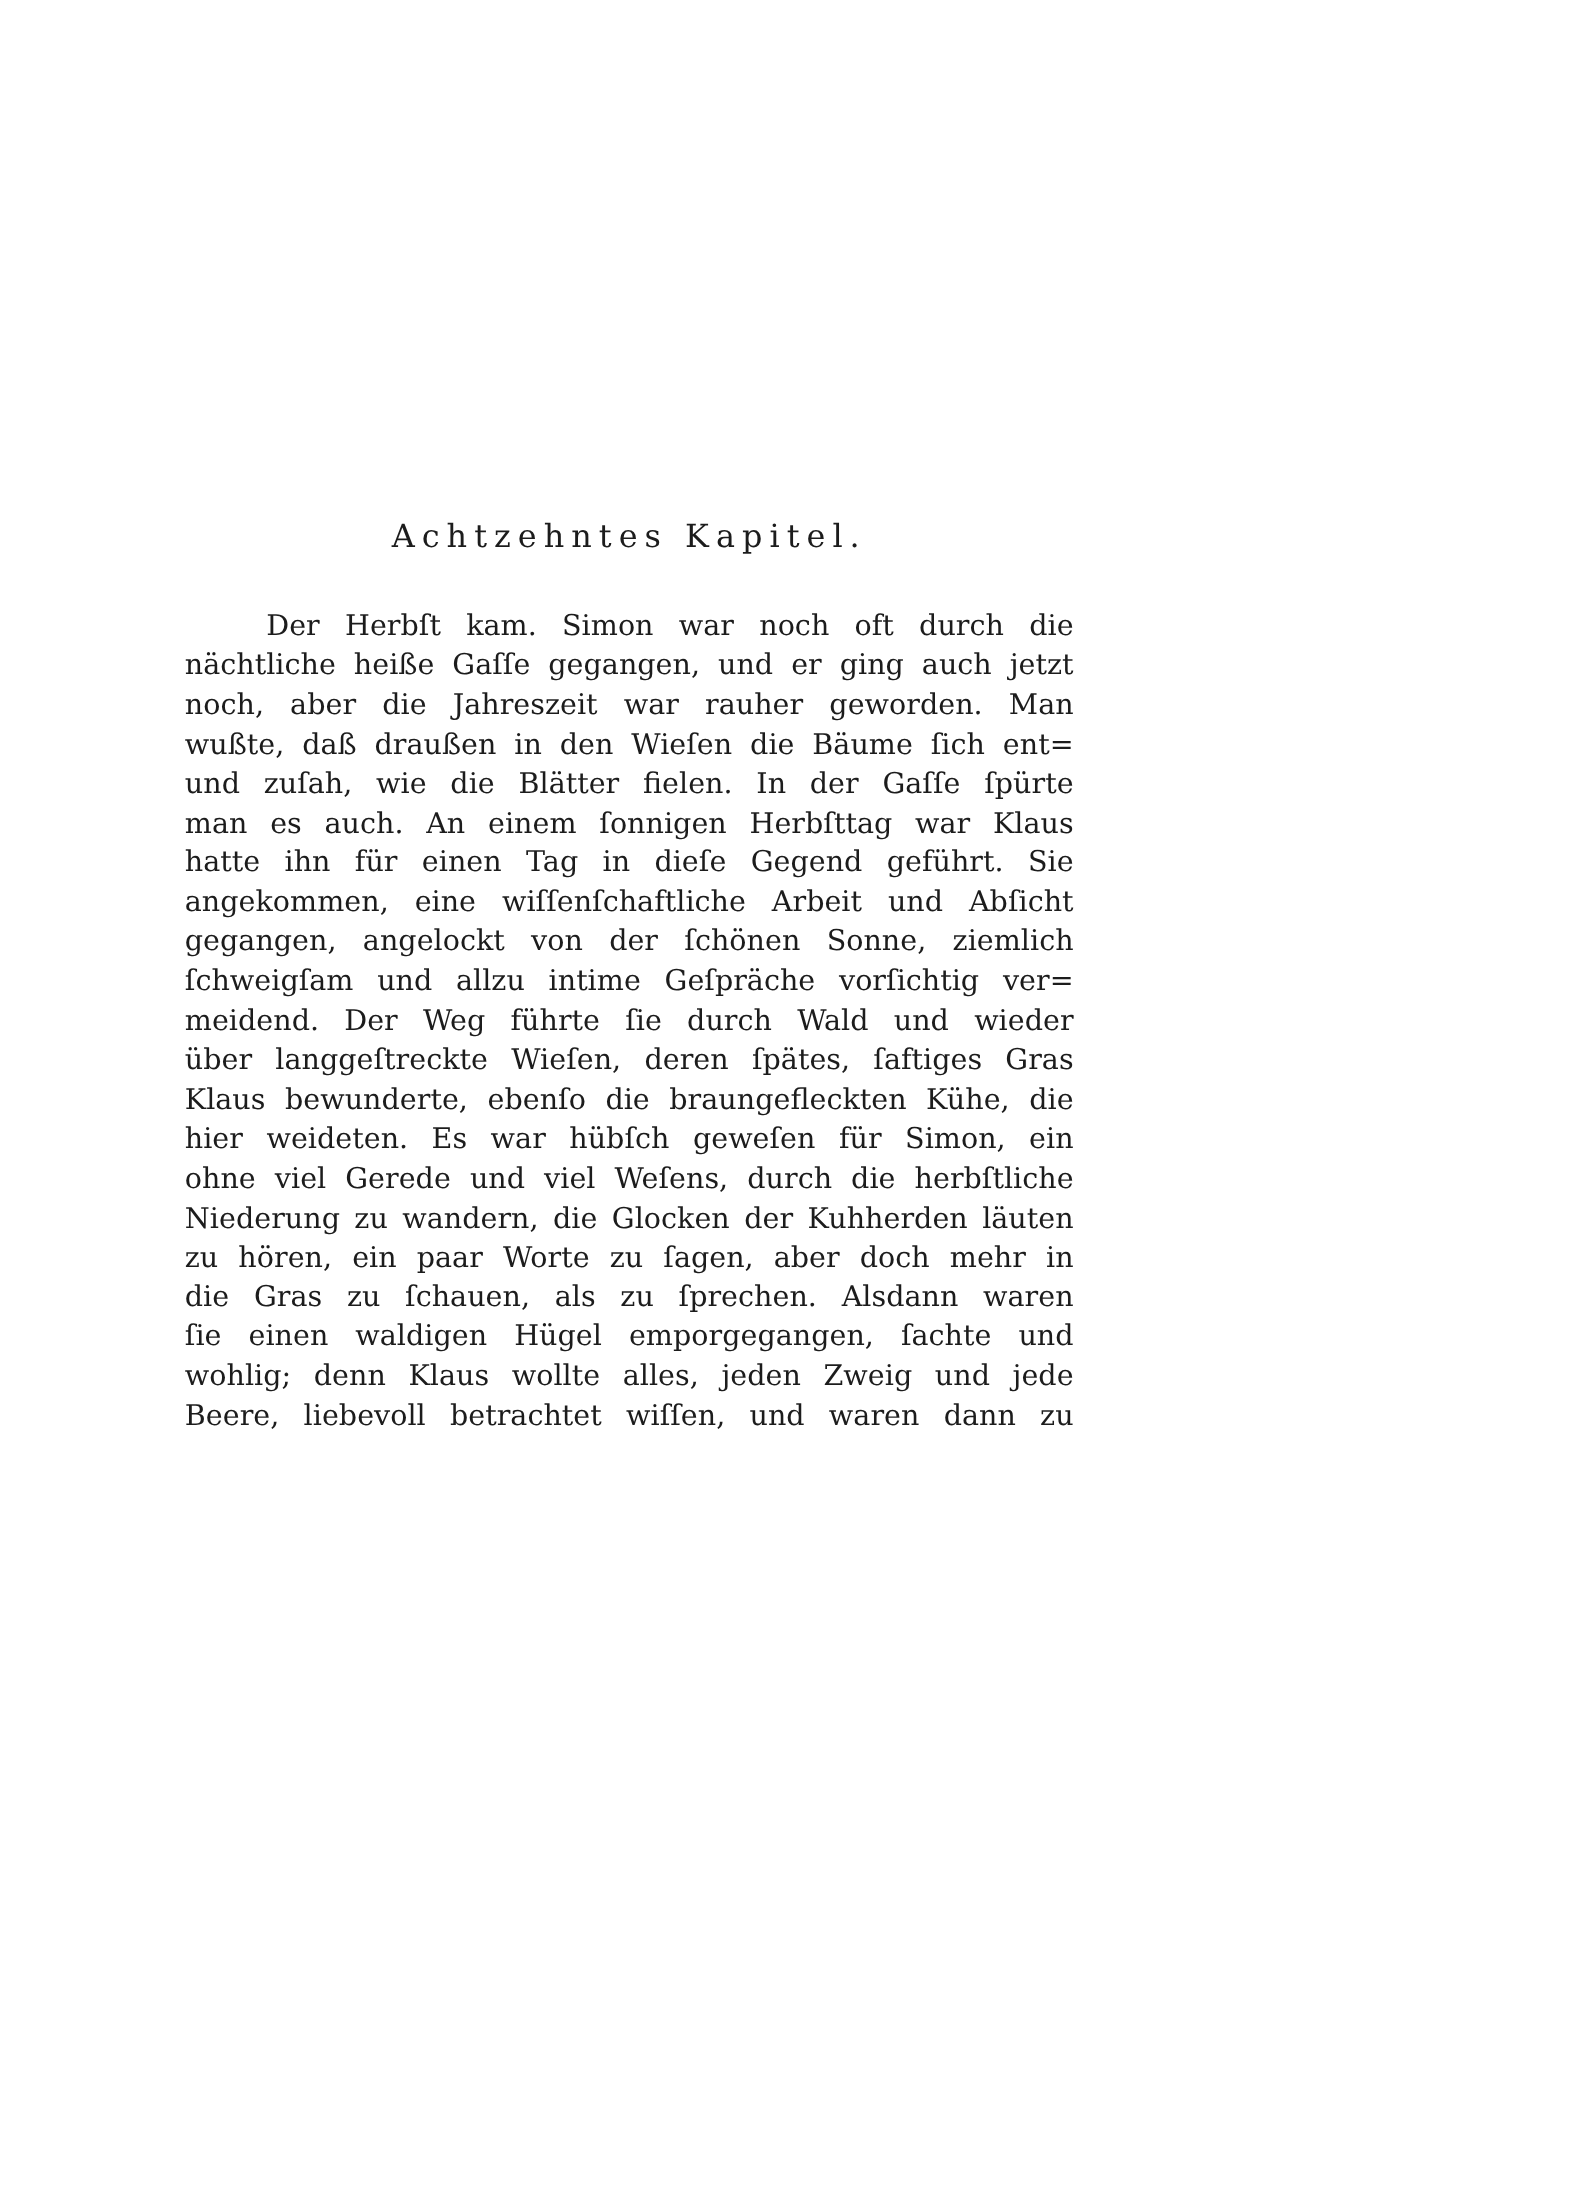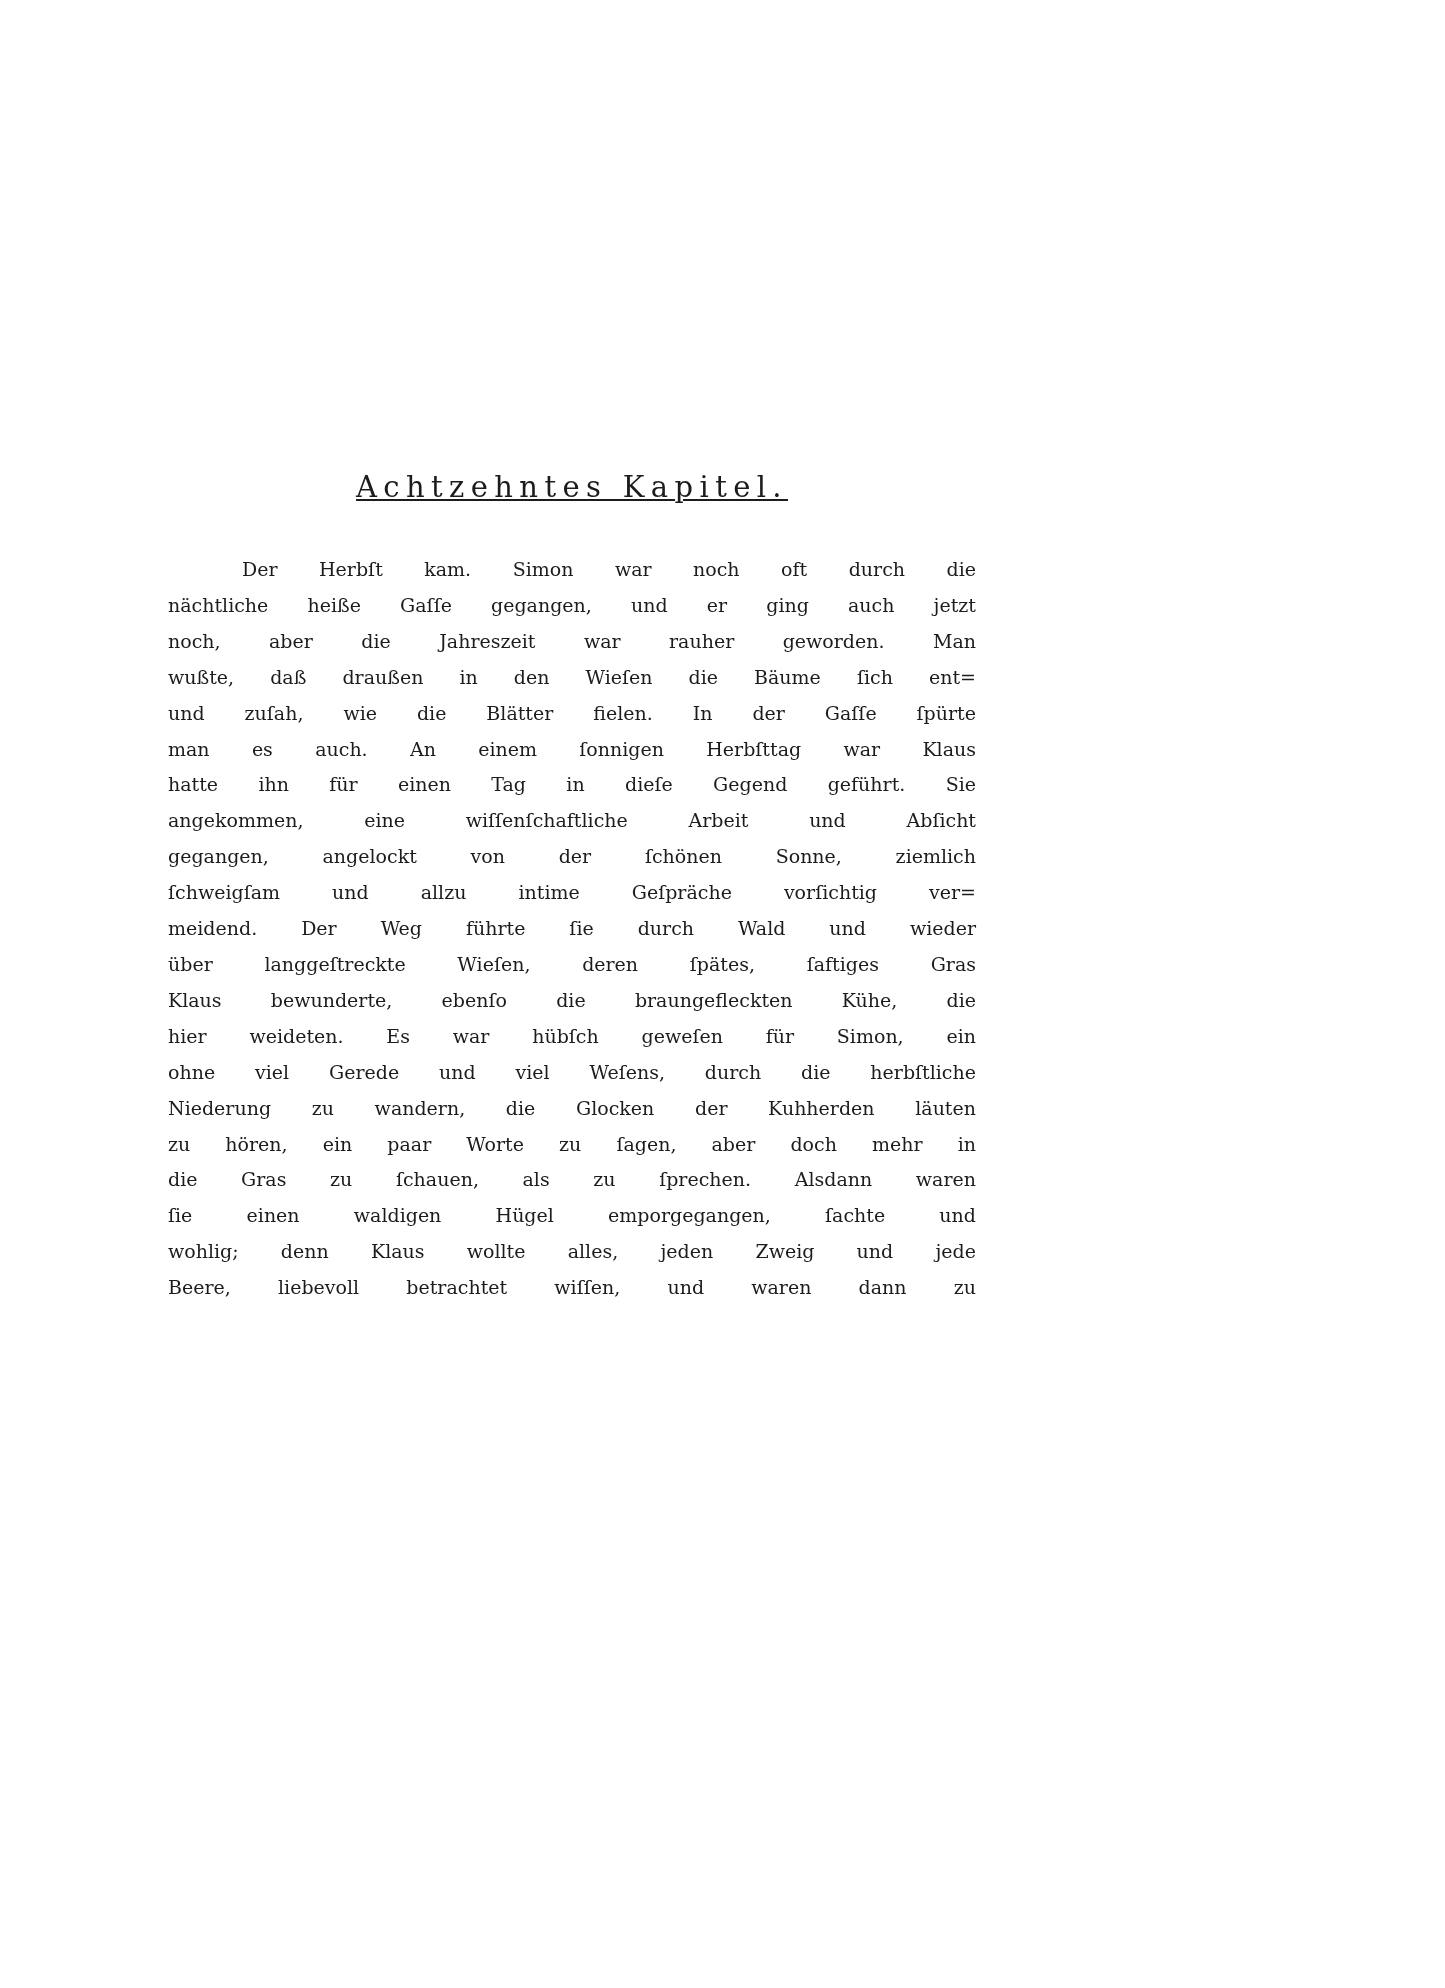--- a/index.html
+++ b/index.html
@@ -26,27 +26,26 @@
     top: 470px;
     width: 808px;
   }
   .chapter-heading {
     margin: 0 0 48px 0;
     font-size: 29px;
     font-weight: normal;
     text-align: center;
     letter-spacing: 0.22em;
     white-space: nowrap;
-    text-decoration: underline;
   }
   .paragraph {
     margin: 0;
   }
   .line {
-    font-size: 19px;
+    font-size: 26px;
     line-height: 35.9px;
     text-align: justify;
     text-align-last: justify;
     -moz-text-align-last: justify;
     white-space: normal;
   }
   .line.indent {
     text-indent: 74px;
   }
 </style>

